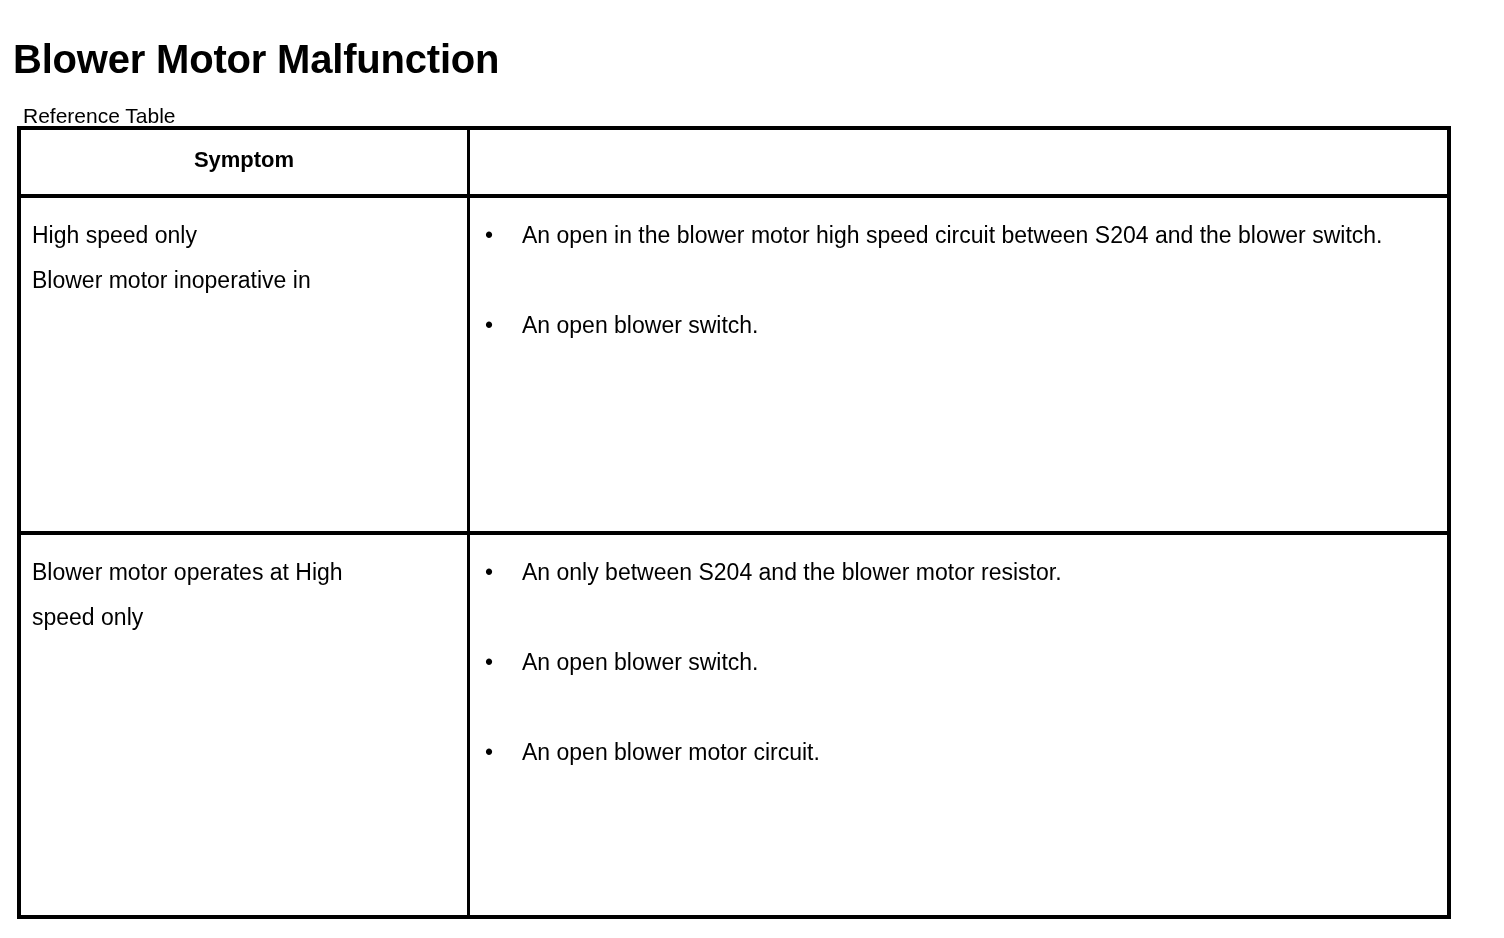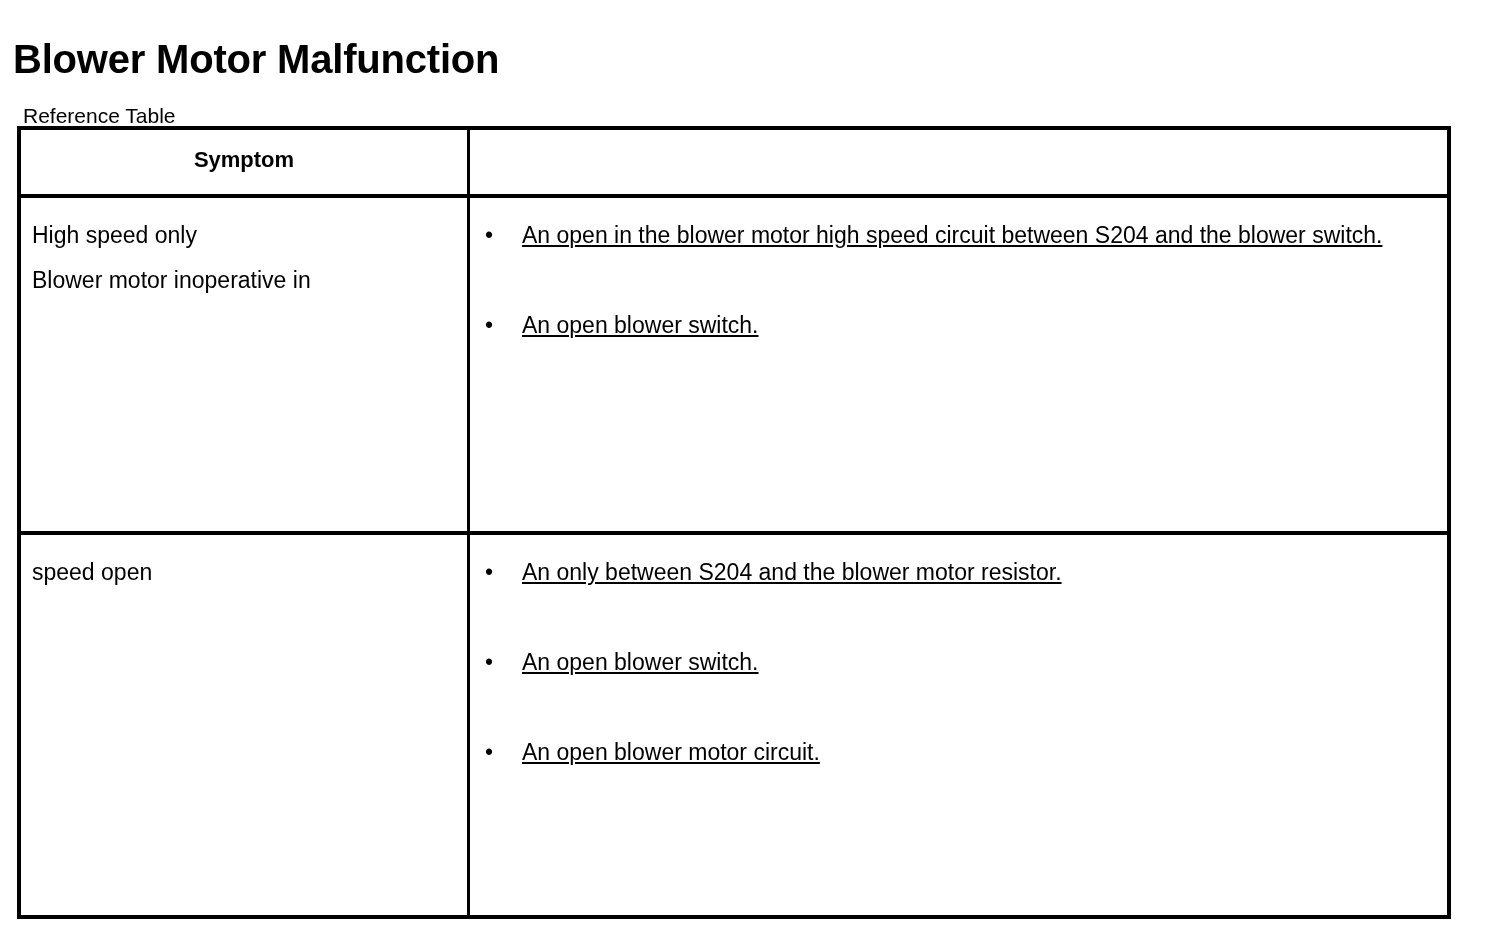--- a/index.html
+++ b/index.html
@@ -161,21 +161,20 @@
     left: 3px;
     top: 0;
     width: 10px;
     font-size: 23px;
     line-height: 45px;
   }
   .cause-text {
     display: block;
     padding-left: 0;
     text-indent: 40px;
-    text-decoration: underline;
   }
 </style>
 </head>
 <body>
 
 <div class="page">
 
   <h1 class="doc-title">Blower Motor Malfunction</h1>
 
   <h2 class="doc-subtitle">Reference Table</h2>
@@ -207,21 +206,22 @@
           <li class="cause-item">
             <span class="cause-bullet">•</span>
             <span class="cause-text">An open blower switch.</span>
           </li>
         </ul>
       </div>
     </div>
 
     <div class="row2">
       <div class="cell-symptom">
-        <span class="symptom-line">speed open</span>
+        <span class="symptom-line">Blower motor operates at High</span>
+        <span class="symptom-line">speed only</span>
       </div>
       <div class="cell-causes">
         <ul class="cause-list">
           <li class="cause-item">
             <span class="cause-bullet">•</span>
             <span class="cause-text">An only between S204 and the blower motor resistor.</span>
           </li>
           <li class="cause-item">
             <span class="cause-bullet">•</span>
             <span class="cause-text">An open blower switch.</span>

